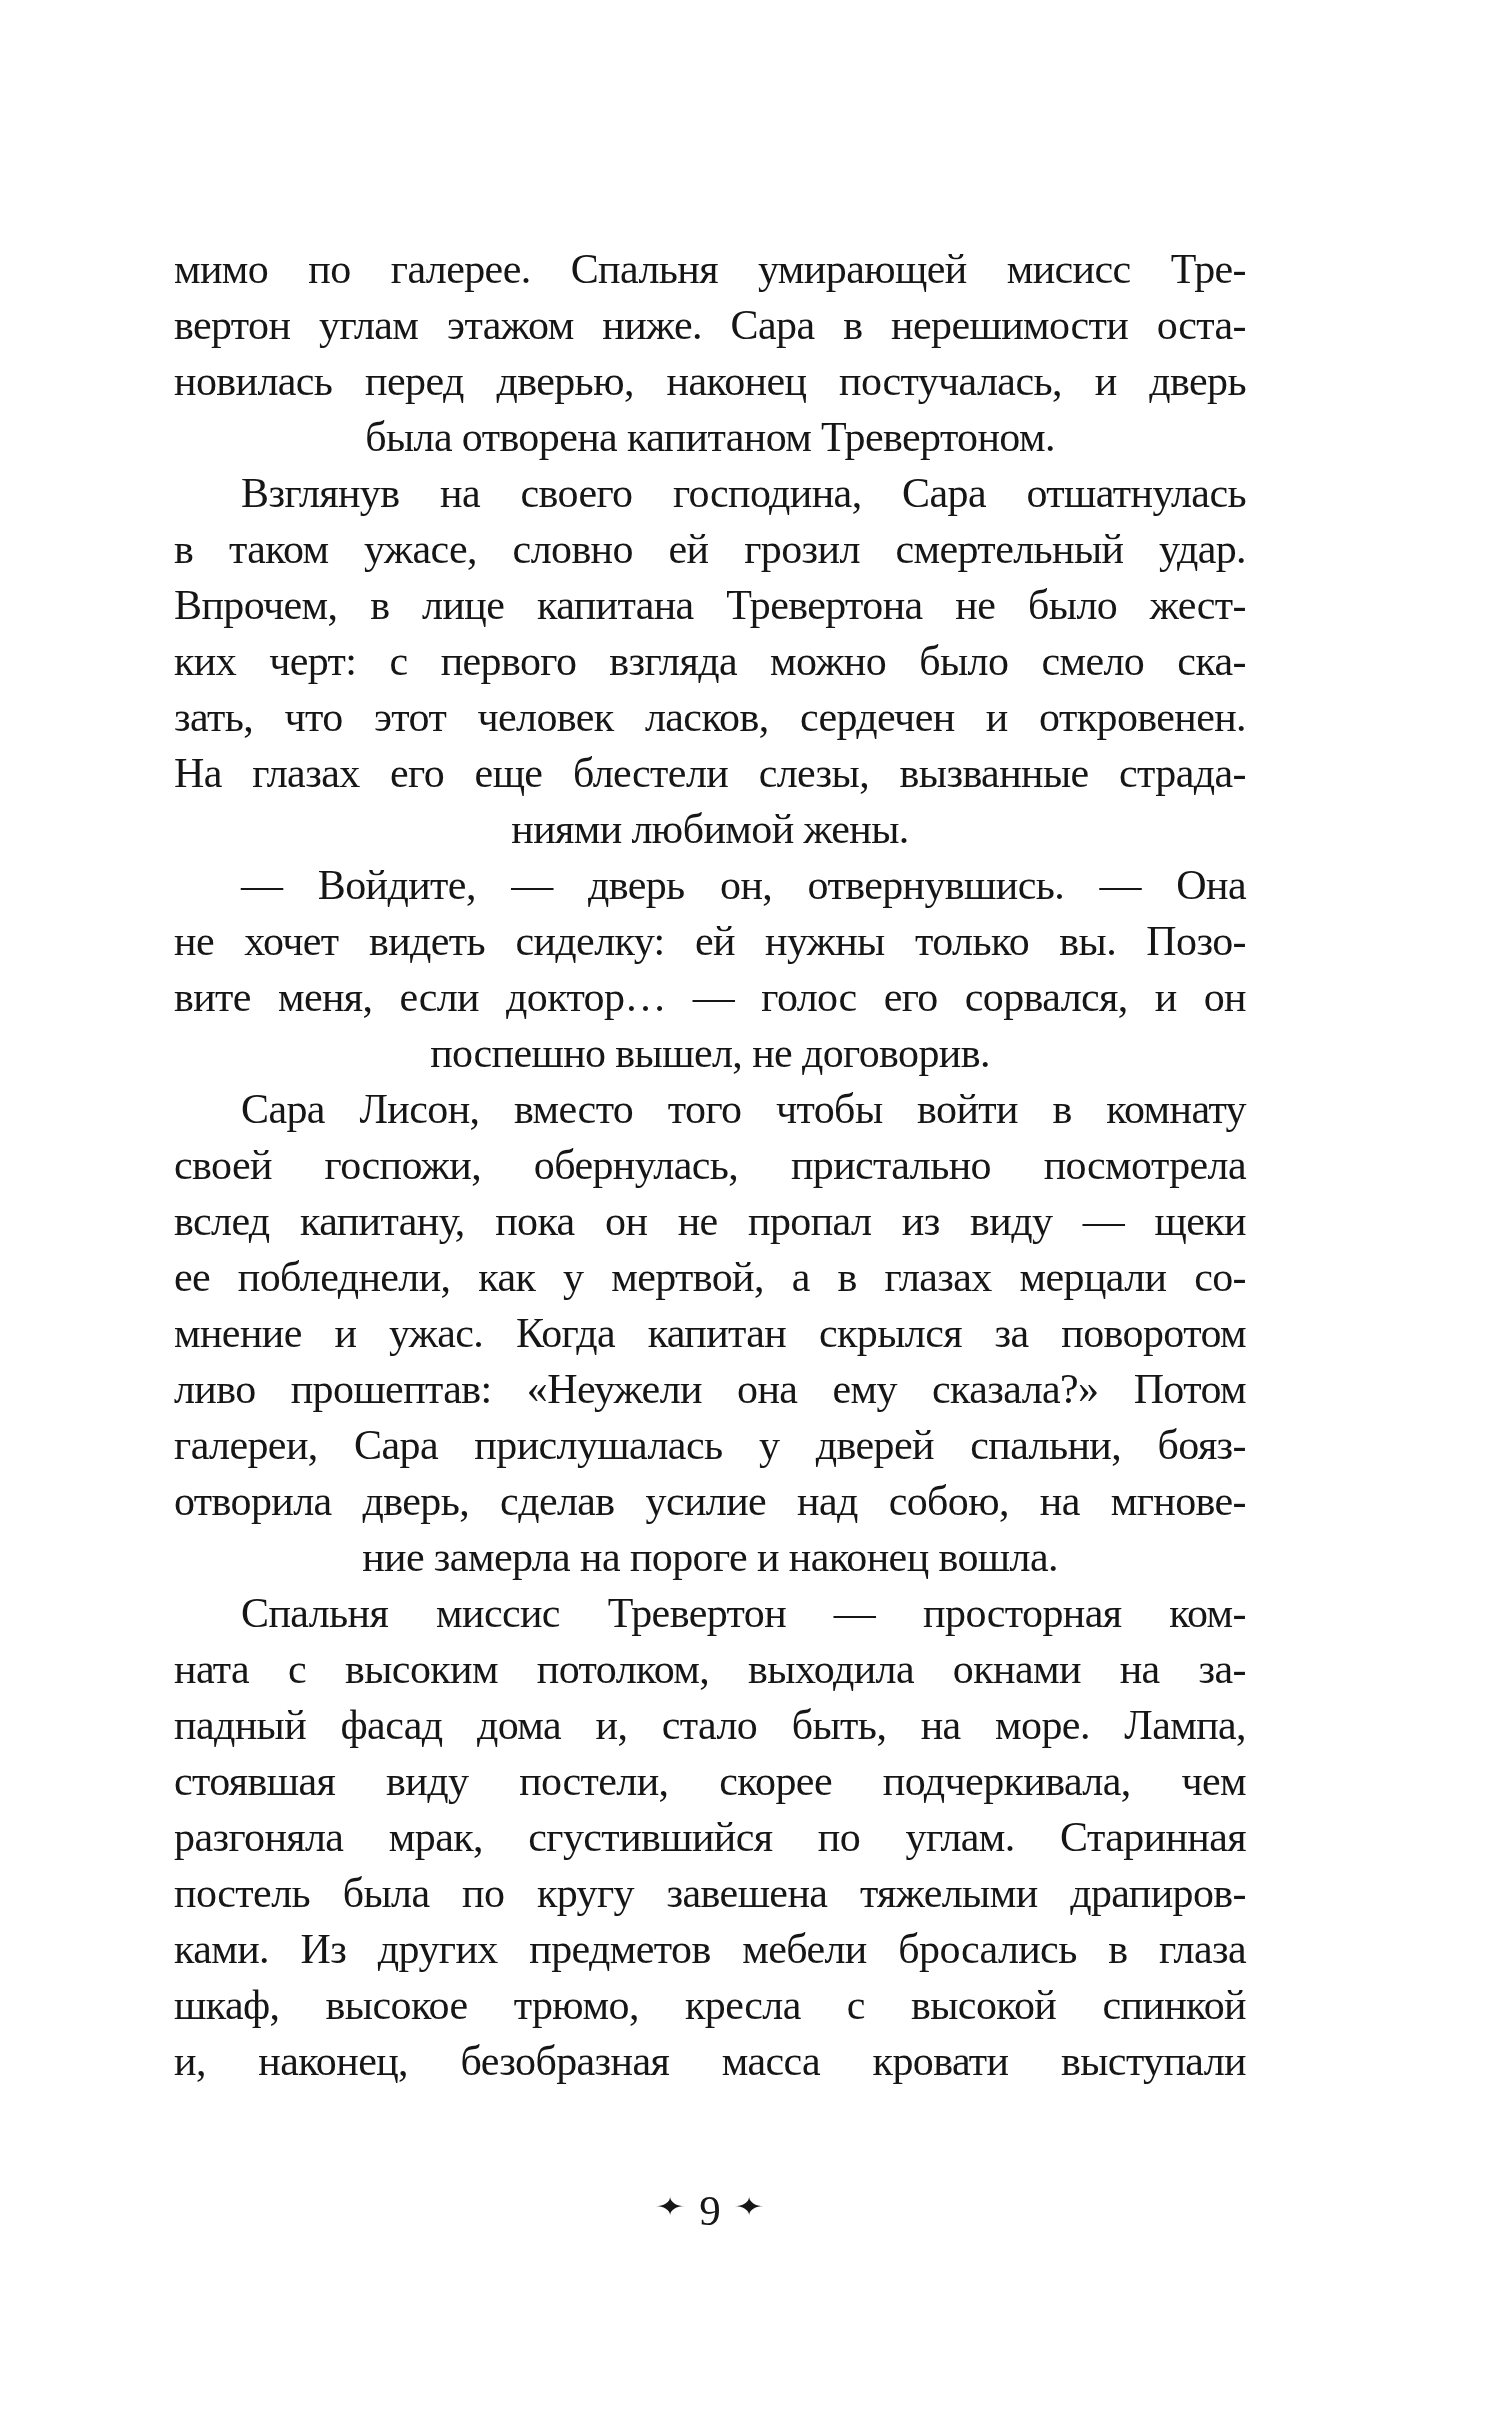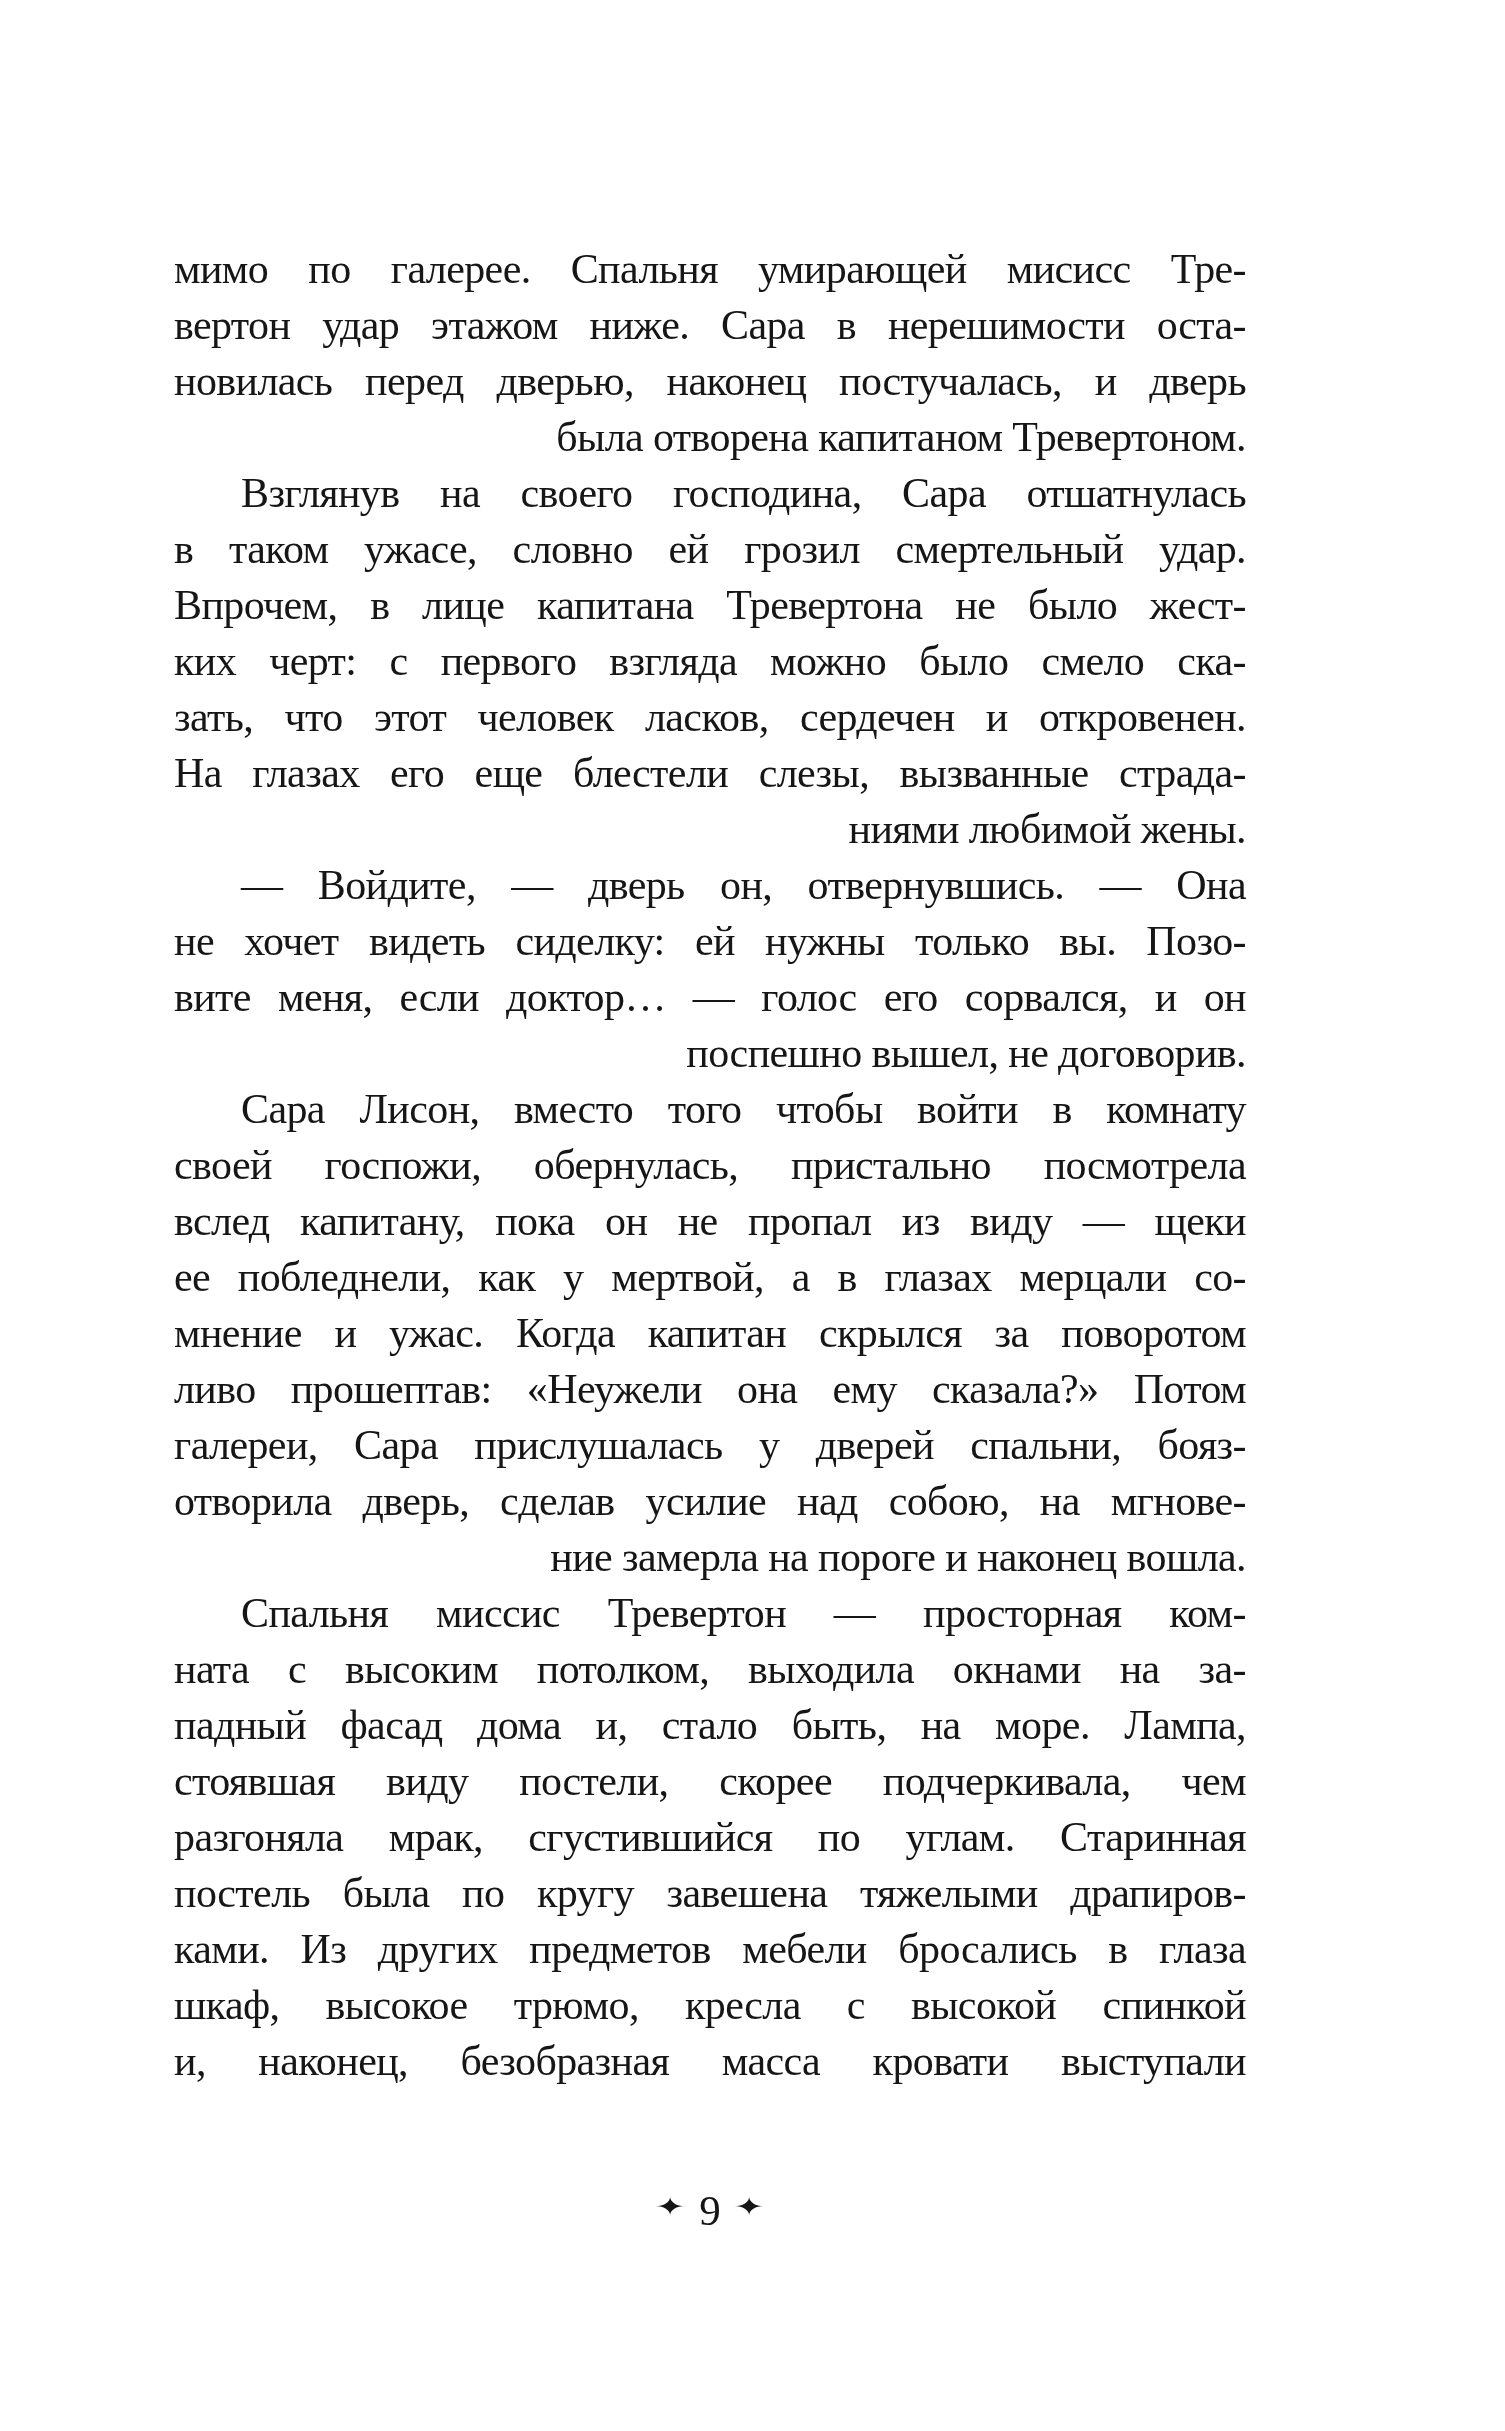--- a/index.html
+++ b/index.html
@@ -28,21 +28,21 @@
     top:241px;
     width:1072px;
     font-size:42px;
     line-height:56px;
     letter-spacing:-0.6px;
     font-family:Liberation Serif, serif;
   }
   .paragraph{display:block;}
   .line{
     white-space:nowrap;      
-    text-align:right;
+    text-align:center;
   }
   .line.just{
     white-space:normal;
     text-align:justify;
     text-align-last:justify;
   }
   .line.indent{
     text-indent:67px;
   }
   .page-footer{
@@ -68,21 +68,21 @@
     transform:translateY(2.9px);
   }
 </style>
 </head>
 <body>
 
 <div class="page">
   <main class="text-block">
       <div class="paragraph">
         <div class="line just">мимо по галерее. Спальня умирающей мисисс Тре-</div>
-        <div class="line just">вертон удар этажом ниже. Сара в нерешимости оста-</div>
+        <div class="line just">вертон углам этажом ниже. Сара в нерешимости оста-</div>
         <div class="line just">новилась перед дверью, наконец постучалась, и дверь</div>
         <div class="line">была отворена капитаном Тревертоном.</div>
       </div>
       <div class="paragraph">
         <div class="line just indent">Взглянув на своего господина, Сара отшатнулась</div>
         <div class="line just">в таком ужасе, словно ей грозил смертельный удар.</div>
         <div class="line just">Впрочем, в лице капитана Тревертона не было жест-</div>
         <div class="line just">ких черт: с первого взгляда можно было смело ска-</div>
         <div class="line just">зать, что этот человек ласков, сердечен и откровенен.</div>
         <div class="line just">На глазах его еще блестели слезы, вызванные страда-</div>

